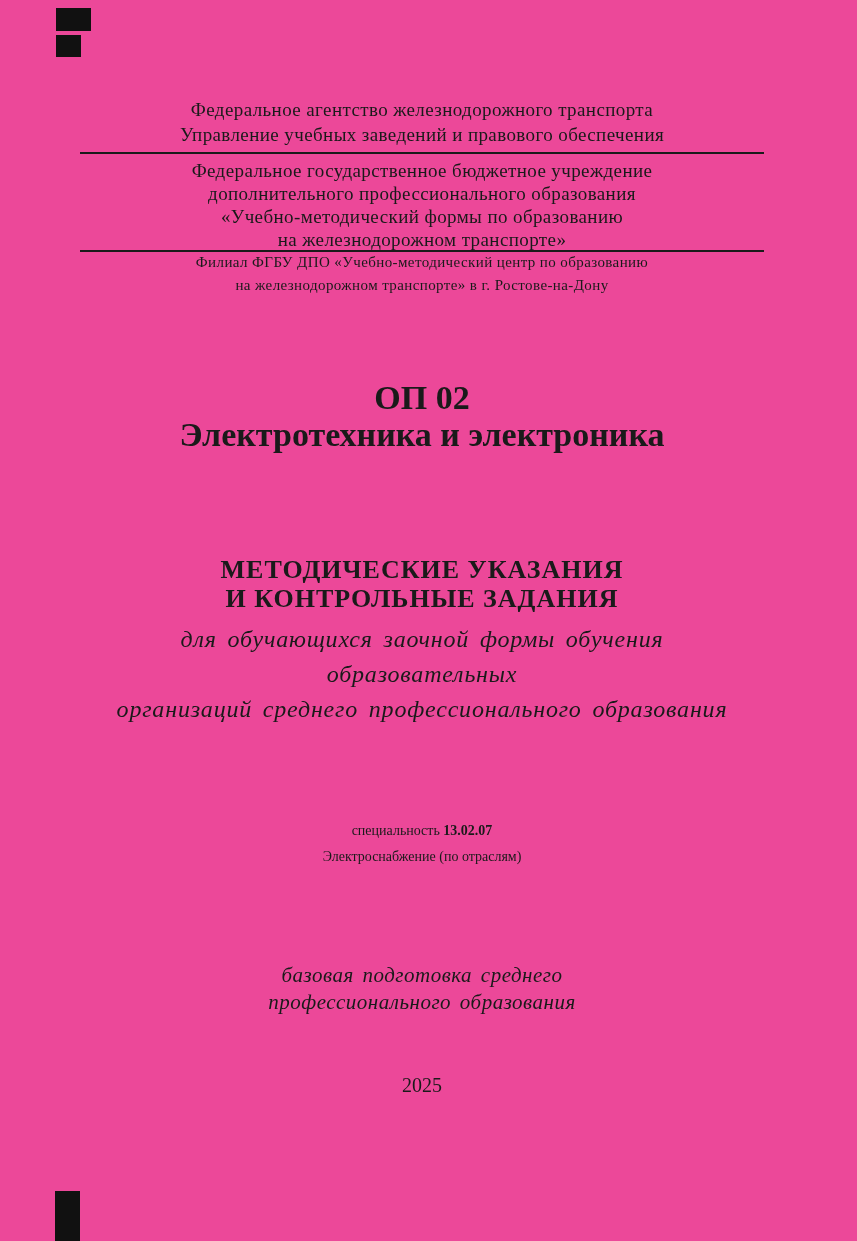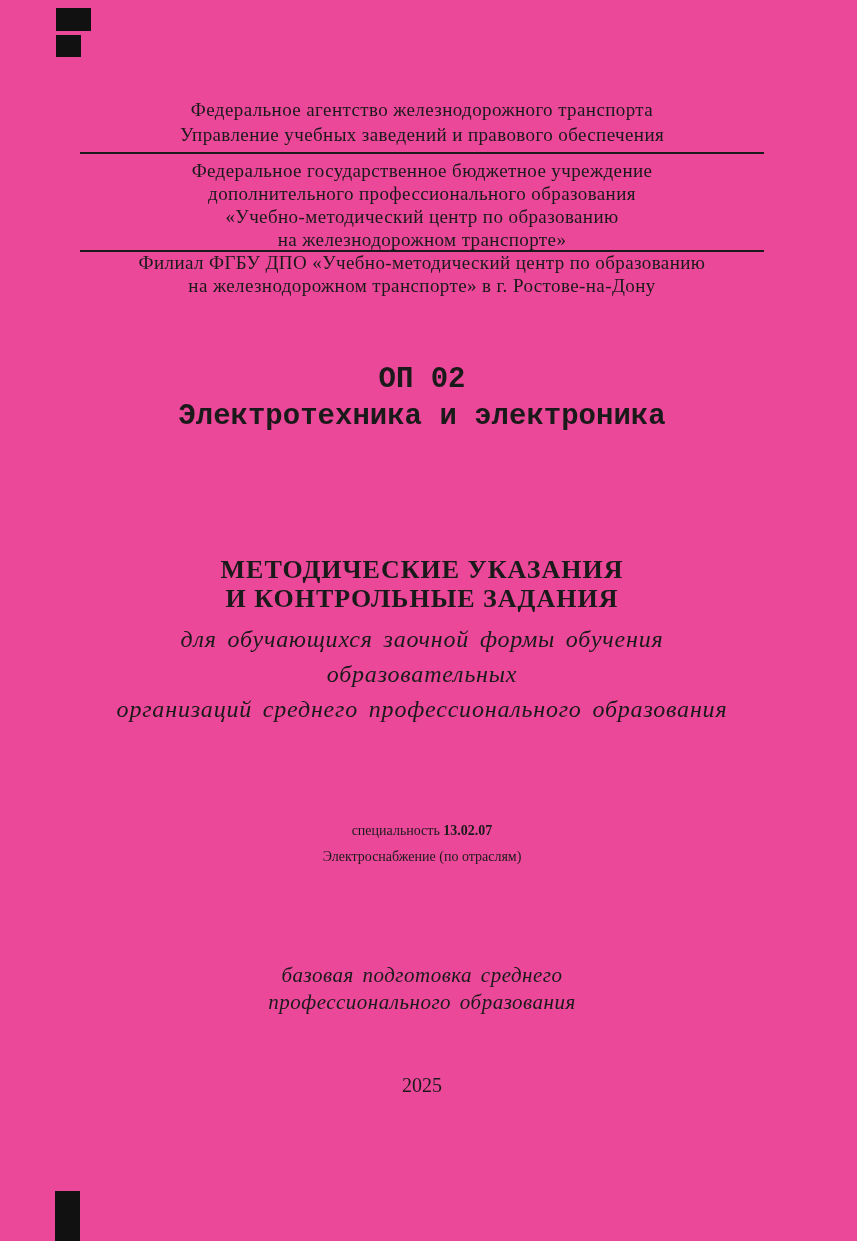--- a/index.html
+++ b/index.html
@@ -34,28 +34,27 @@
     background: #111111;
   }
   .mark-top-1 { left: 56px; top: 8px;    width: 35px; height: 23px; }
   .mark-top-2 { left: 56px; top: 35px;   width: 25px; height: 22px; }
   .mark-bottom{ left: 55px; top: 1191px; width: 25px; height: 50px; }
 
   .agency      { top: 97px;  font-size: 19px; line-height: 25px; letter-spacing: 0.4px; }
   .rule-1      { top: 152px; }
   .institution { top: 159px; font-size: 19px; line-height: 23px; letter-spacing: 0.4px; }
   .rule-2      { top: 250px; }
-  .branch      { top: 251px; font-size: 19px; line-height: 23px; letter-spacing: 0.4px; font-family: Liberation Serif, serif; }
+  .branch      { top: 251px; font-size: 15px; line-height: 23px; letter-spacing: 0.4px; font-family: Liberation Serif, serif; }
 
   .course-title {
-    top: 361px;
-    font-size: 29px;
+    top: 379px;
+    font-size: 34px;
     line-height: 37px;
     font-weight: bold;
-    font-family: Liberation Mono, monospace;
   }
   .doc-type {
     top: 555px;
     font-size: 26px;
     line-height: 29px;
     font-weight: bold;
     letter-spacing: 1px;
   }
   .audience {
     top: 622px;
@@ -98,21 +97,21 @@
   <div class="block agency">
     <div>Федеральное агентство железнодорожного транспорта</div>
     <div>Управление учебных заведений и правового обеспечения</div>
   </div>
 
   <div class="rule rule-1"></div>
 
   <div class="block institution">
     <div>Федеральное государственное бюджетное учреждение</div>
     <div>дополнительного профессионального образования</div>
-    <div>«Учебно-методический центр по образованию</div>
+    <div>«Учебно-методический формы по образованию</div>
     <div>на железнодорожном транспорте»</div>
   </div>
 
   <div class="rule rule-2"></div>
 
   <div class="block branch">
     <div>Филиал ФГБУ ДПО «Учебно-методический центр по образованию</div>
     <div>на железнодорожном транспорте» в г. Ростове-на-Дону</div>
   </div>
 

